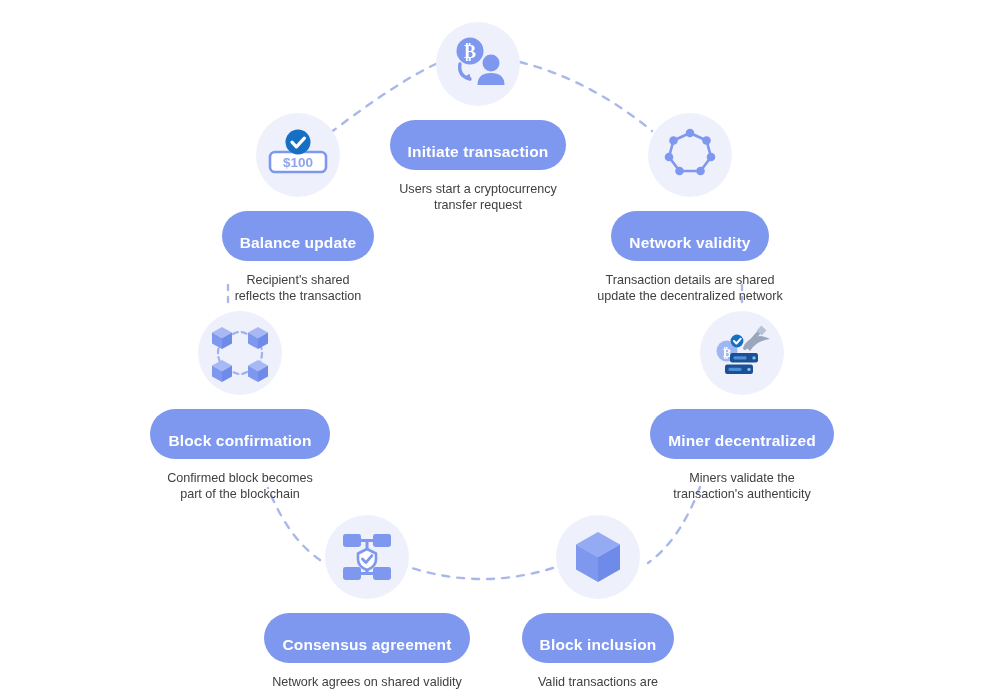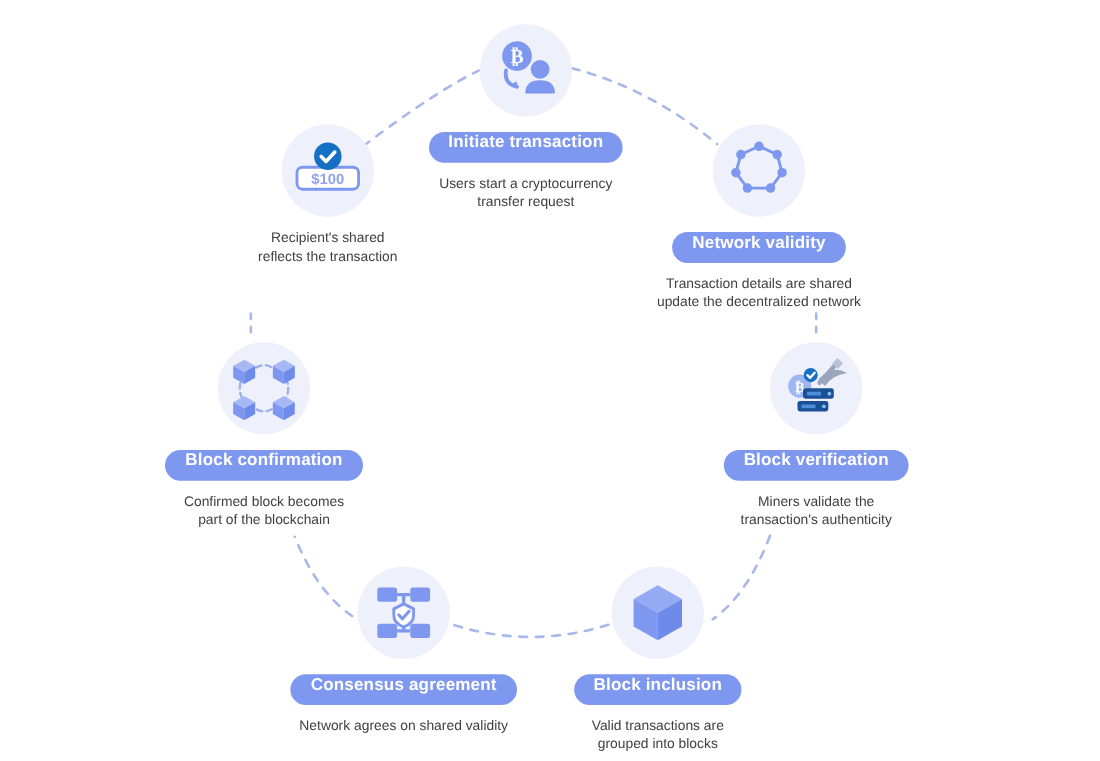--- a/index.html
+++ b/index.html
@@ -51,21 +51,21 @@
   }
   .disc svg { display: block; }
   .pill {
     margin-top: 14px;
     background: #7e97ef;
     color: #ffffff;
     font-size: 15.5px;
     font-weight: bold;
     letter-spacing: 0.15px;
     line-height: 1;
-    padding: 2px 18px 10px 18px;
+    padding: 24px 18px 10px 18px;
     border-radius: 999px;
     white-space: nowrap;
     display: inline-block;
   }
   .desc {
     margin-top: 11px;
     color: #404040;
     font-size: 12.6px;
     line-height: 1.33;
     max-width: 240px;
@@ -157,21 +157,21 @@
         <path d="M23 17 l 2.4 2.5 l 4.2 -4.6" fill="none" stroke="#ffffff" stroke-width="2.1" stroke-linecap="round" stroke-linejoin="round"></path>
 
         <rect x="19" y="29" width="28" height="9.5" rx="2.2" fill="#1b4f96"></rect>
         <rect x="22.5" y="32.2" width="13" height="3.4" rx="1.3" fill="#4d8fd6"></rect>
         <circle cx="43" cy="33.9" r="1.7" fill="#7fc2f0"></circle>
         <rect x="14" y="40.5" width="28" height="9.5" rx="2.2" fill="#1b4f96"></rect>
         <rect x="17.5" y="43.7" width="13" height="3.4" rx="1.3" fill="#4d8fd6"></rect>
         <circle cx="38" cy="45.4" r="1.7" fill="#7fc2f0"></circle>
       </svg>
     </div>
-    <div class="pill">Block verification</div>
+    <div class="pill">Miner decentralized</div>
     <div class="desc">Miners validate the
 transaction's authenticity</div>
   </div>
 
   <div class="node" id="node-inclusion">
     <div class="disc">
       <svg width="50" height="56" viewBox="0 0 50 56">
         <path d="M25 3 L 47 15.5 L 25 28 L 3 15.5 Z" fill="#94aaf2"></path>
         <path d="M3 15.5 L 25 28 L 25 53 L 3 40.5 Z" fill="#7e97ef"></path>
         <path d="M47 15.5 L 25 28 L 25 53 L 47 40.5 Z" fill="#6f8bea"></path>
@@ -243,17 +243,18 @@
 
   <div class="node" id="node-balance">
     <div class="disc">
       <svg width="72" height="58" viewBox="0 0 72 58">
         <rect x="8" y="26" width="56" height="20" rx="5" fill="#ffffff" stroke="#7e97ef" stroke-width="2.6"></rect>
         <text x="36" y="41" text-anchor="middle" font-family="Liberation Sans, sans-serif" font-size="13.5" font-weight="bold" fill="#8ea4f0">$100</text>
         <circle cx="36" cy="16" r="12.5" fill="#1570c4"></circle>
         <path d="M30 16.2 l 4.4 4.6 l 8 -8.6" fill="none" stroke="#ffffff" stroke-width="3.2" stroke-linecap="round" stroke-linejoin="round"></path>
       </svg>
     </div>
+    <div class="pill">Balance update</div>
     <div class="desc">Recipient's shared
 reflects the transaction</div>
   </div>
 
 </div>
 
 </body></html>

